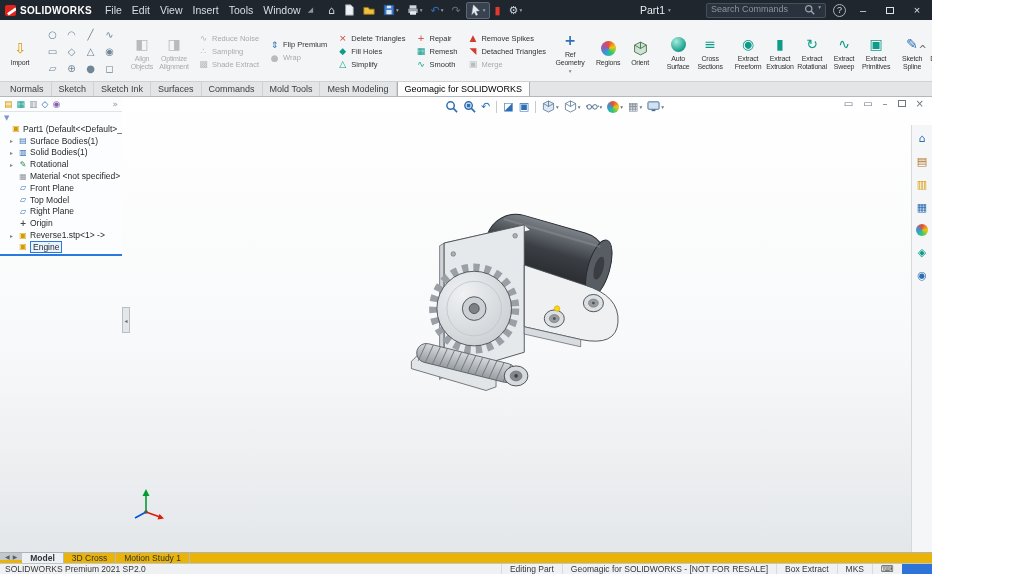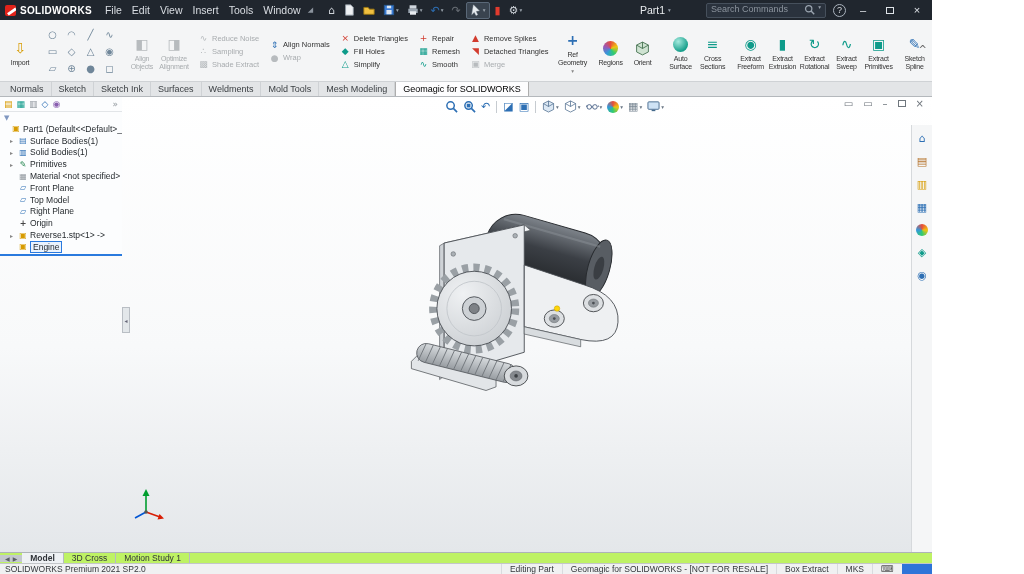--- a/index.html
+++ b/index.html
@@ -81,21 +81,21 @@
   .trow.selected .tlabel{border:1px solid #2a7ade;background:#eaf3fe;padding:0 2px;}
   .splitter{position:absolute;left:122px;top:210px;width:8px;height:26px;background:#e3e7ea;border:1px solid #b9bec4;display:flex;align-items:center;justify-content:center;font-size:6px;color:#667;}
 
   
   .taskpane{position:absolute;right:0;top:28px;bottom:0;width:21px;background:#f5f6f7;border-left:1px solid #d6d9dc;display:flex;flex-direction:column;align-items:center;padding-top:7px;gap:10px;font-size:11px;}
   .tpball{width:12px;height:12px;border-radius:50%;background:conic-gradient(#e74c3c,#f1c40f,#2ecc71,#3498db,#e74c3c);}
 
   .triad{position:absolute;left:130px;bottom:26px;}
 
   
-  .doctabs{position:absolute;top:552px;left:0;right:0;height:11px;background:#bef264;border-top:1px solid #aeb3b8;display:flex;align-items:center;font-size:8.5px;color:#2f3338;}
+  .doctabs{position:absolute;top:552px;left:0;right:0;height:11px;background:#eab308;border-top:1px solid #aeb3b8;display:flex;align-items:flex-start;font-size:8.5px;color:#2f3338;}
   .dtab-arrows{display:flex;align-items:center;gap:3px;padding:0 5px;font-size:6px;color:#5a6066;background:#c3c8cd;}
   .dtab{display:flex;align-items:center;padding:0 8px;border-right:1px solid #b6bbc0;}
   .dtab.active{background:#eef1f4;font-weight:bold;}
 
   
   .statusbar{position:absolute;top:563px;left:0;right:0;height:11px;background:#f0f1f2;border-top:1px solid #c3c6c9;display:flex;align-items:center;font-size:8.5px;color:#33373b;padding-left:5px;}
   .sb-right{margin-left:auto;display:flex;align-items:center;height:100%;}
   .sb-item{padding:0 8px;border-left:1px solid #d8dbde;display:flex;align-items:center;height:100%;white-space:nowrap;}
   .sb-kbd{font-size:9px;color:#555;}
   .sb-blue{width:30px;height:100%;background:#2e74d8;}
@@ -235,21 +235,21 @@
         </button>
       <button class="rrow dis">
           <span class="ric ic">▩</span>
           <span>Shade Extract</span>
         </button>
     </div>
     <div class="rsep"></div>
     <div class="stack">
       <button class="rrow">
           <span class="ric ic bluec">⇕</span>
-          <span>Align Normals</span>
+          <span>Flip Premium</span>
         </button>
       <button class="rrow dis">
           <span class="ric ic">●</span>
           <span>Wrap</span>
         </button>
     </div>
     <div class="rsep"></div>
     <div class="stack">
       <button class="rrow">
           <span class="ric ic redc">×</span>
@@ -386,21 +386,21 @@
 
     </div>
     <span class="collapse ic">^</span>
   </div>
 
   <div class="tabbar">
     <span class="ctab">Normals</span>
     <span class="ctab">Sketch</span>
     <span class="ctab">Sketch Ink</span>
     <span class="ctab">Surfaces</span>
-    <span class="ctab">Weldments</span>
+    <span class="ctab">Commands</span>
     <span class="ctab">Mold Tools</span>
     <span class="ctab">Mesh Modeling</span>
     <span class="ctab active">Geomagic for SOLIDWORKS</span>
   </div>
 
   <div class="main">
 
     <svg class="model-svg" viewBox="0 0 1024 455">
       <defs>
         <linearGradient id="gMotor" x1="0" y1="0" x2="0" y2="1">
@@ -561,21 +561,21 @@
         <span class="tlabel">Surface Bodies(1)</span>
       </div>
       <div class="trow child">
         <span class="tarrow ic">▸</span>
         <span class="tico ic bluec">▥</span>
         <span class="tlabel">Solid Bodies(1)</span>
       </div>
       <div class="trow child">
         <span class="tarrow ic">▸</span>
         <span class="tico ic" style="color:#2e8b57">✎</span>
-        <span class="tlabel">Primitives</span>
+        <span class="tlabel">Rotational</span>
       </div>
       <div class="trow child">
         <span class="tspace"></span>
         <span class="tico ic grayc">▦</span>
         <span class="tlabel">Material &lt;not specified&gt;</span>
       </div>
       <div class="trow child">
         <span class="tspace"></span>
         <span class="tico ic bluec">▱</span>
         <span class="tlabel">Front Plane</span>

